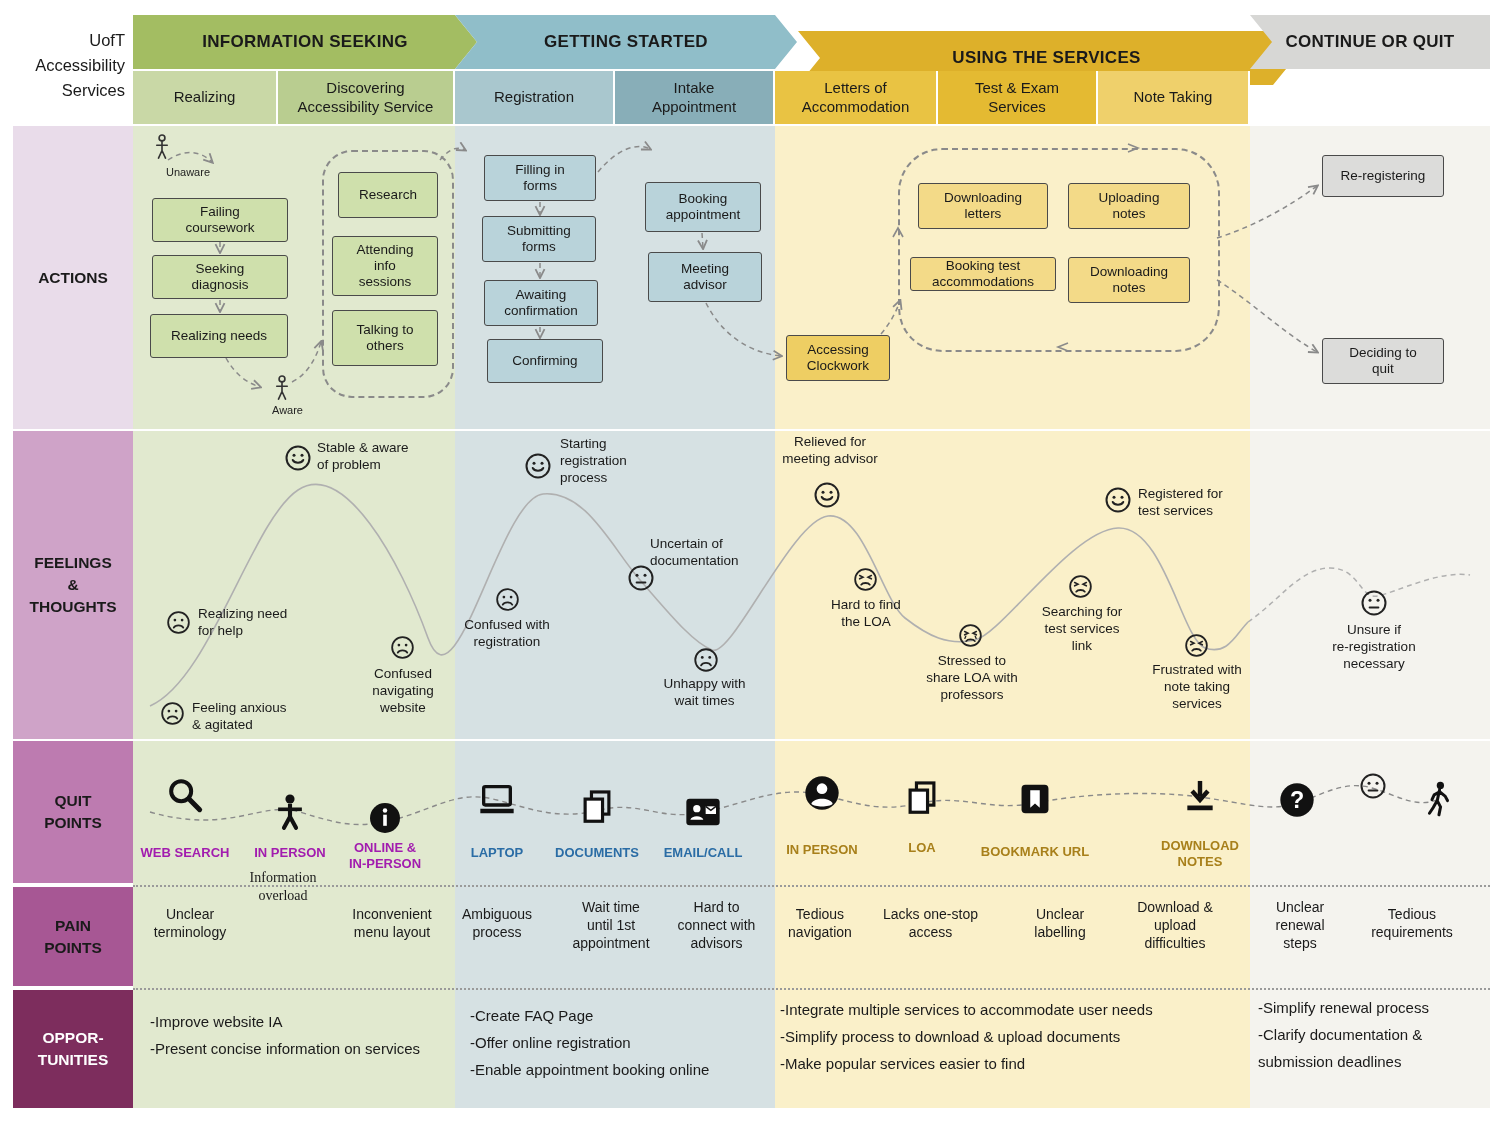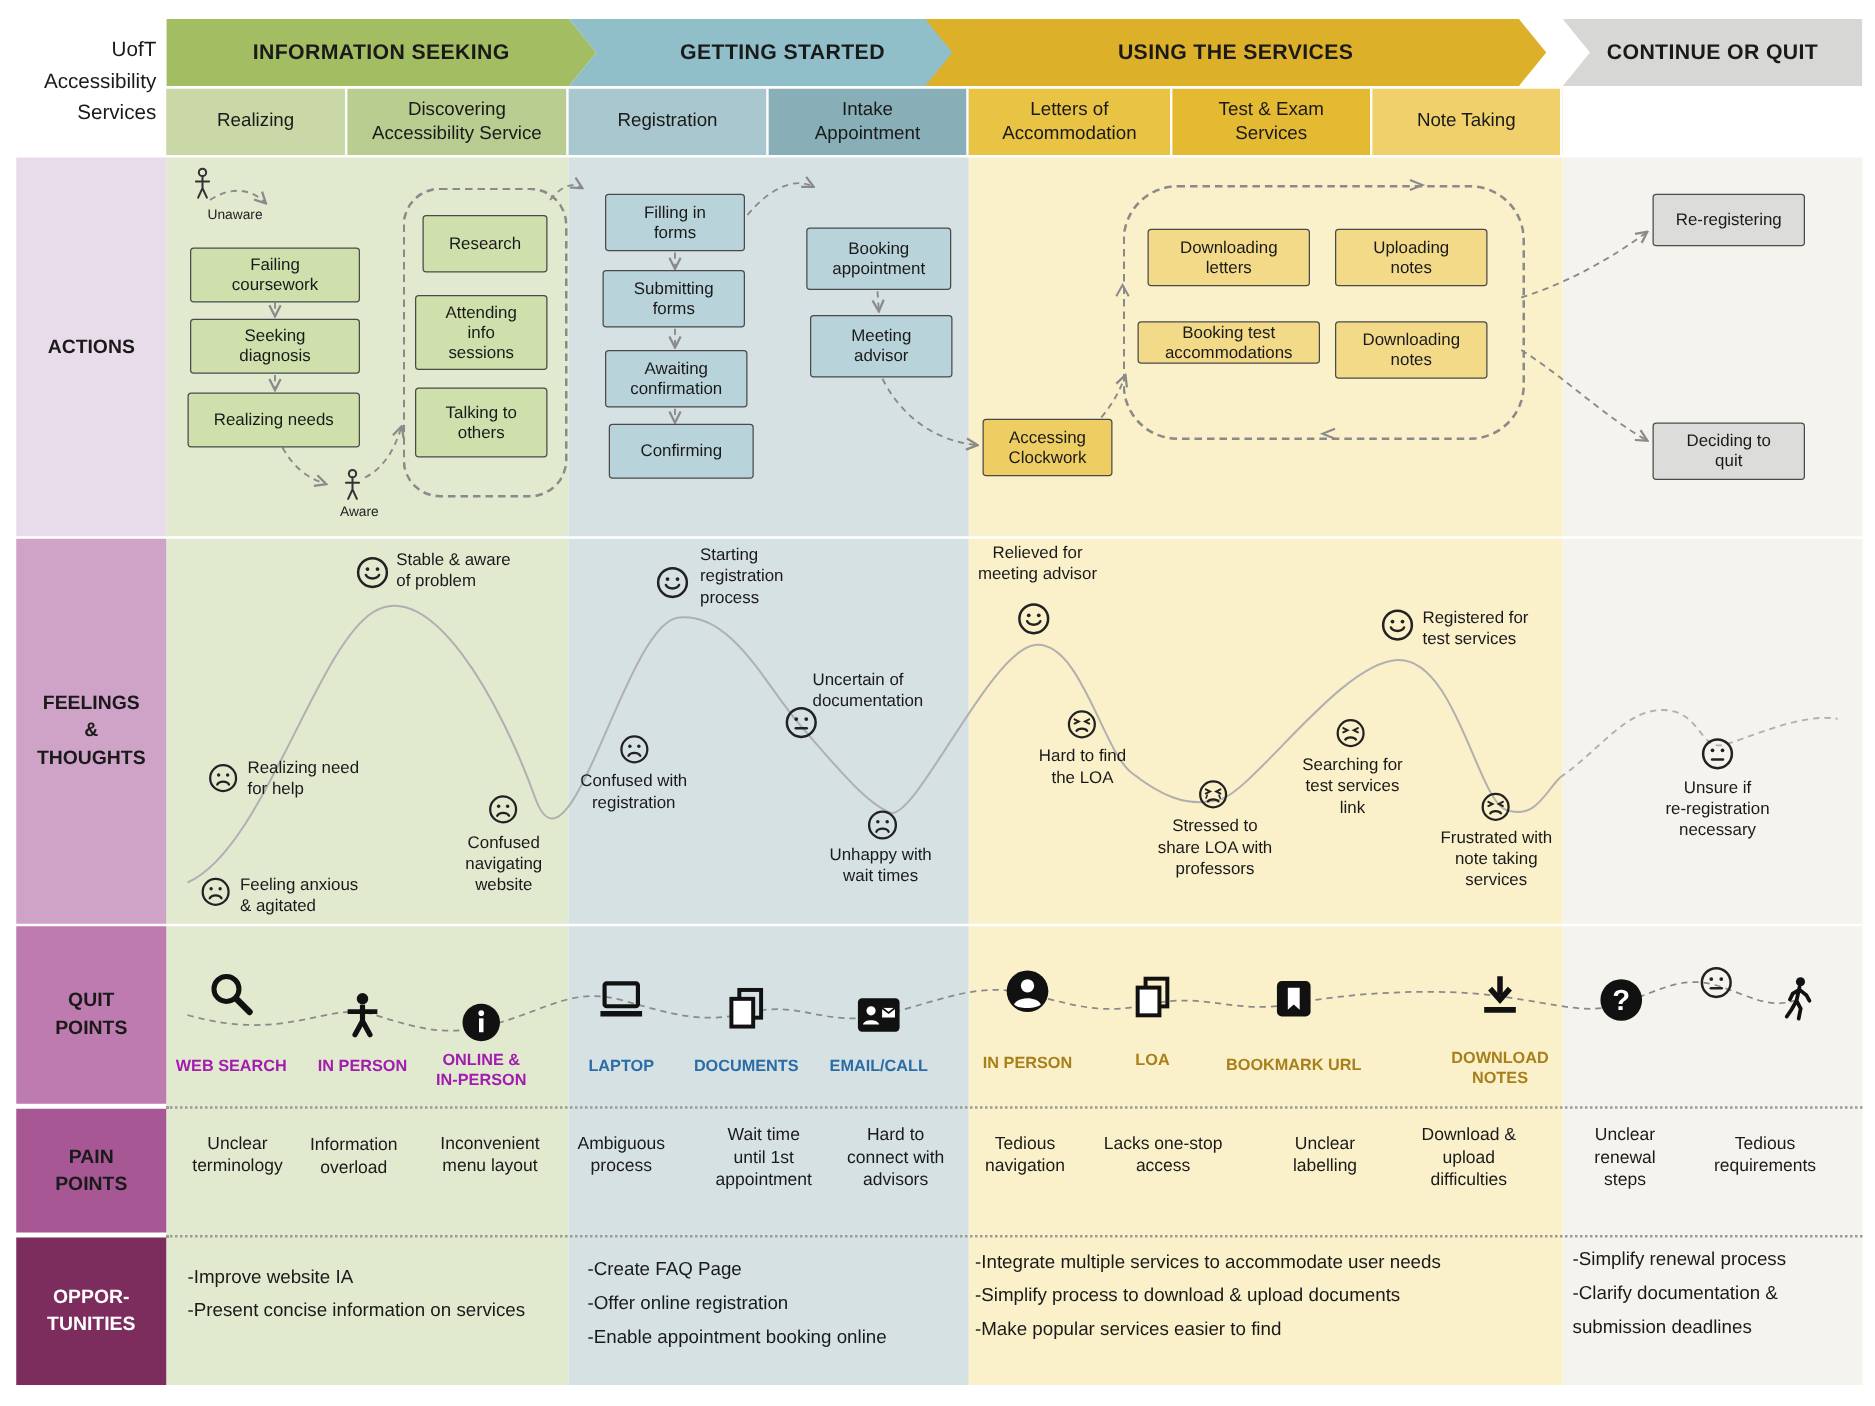--- a/index.html
+++ b/index.html
@@ -144,21 +144,21 @@
   <div class="col-body" style="left:455px;width:320px;background:#d6e1e3;"></div>
   <div class="col-body" style="left:775px;width:475px;background:#faf0c9;"></div>
   <div class="col-body" style="left:1250px;width:240px;background:#f4f3ee;"></div>
 
   <div class="chev chev-first" style="left:133px;width:344px;background:#a3bd62;">
       <span>INFORMATION SEEKING</span>
     </div>
   <div class="chev chev-mid" style="left:455px;width:342px;background:#90bec9;">
       <span>GETTING STARTED</span>
     </div>
-  <div class="chev chev-mid" style="left:740px;width:497px;background:#ddb02a;">
+  <div class="chev chev-mid" style="left:798px;width:497px;background:#ddb02a;margin-top:16px;">
       <span>USING THE SERVICES</span>
     </div>
   <div class="chev chev-last" style="left:1250px;width:240px;background:#d7d7d5;">
       <span>CONTINUE OR QUIT</span>
     </div>
 
   <div class="sub" style="left:133px;width:145px;background:#c9d8a6;"><span>Realizing</span></div>
   <div class="sub" style="left:278px;width:177px;background:#b9cd90;"><span>Discovering
 Accessibility Service</span></div>
   <div class="sub" style="left:455px;width:160px;background:#a9c7ce;"><span>Registration</span></div>
@@ -396,21 +396,21 @@
   <div class="tp-label tpb" style="left:547px;top:845px;width:100px;">DOCUMENTS</div>
   <div class="tp-label tpb" style="left:653px;top:845px;width:100px;">EMAIL/CALL</div>
   <div class="tp-label tpy" style="left:772px;top:842px;width:100px;">IN PERSON</div>
   <div class="tp-label tpy" style="left:872px;top:840px;width:100px;">LOA</div>
   <div class="tp-label tpy" style="left:975px;top:844px;width:120px;">BOOKMARK URL</div>
   <div class="tp-label tpy" style="left:1150px;top:838px;width:100px;">DOWNLOAD
 NOTES</div>
 
   <div class="pain" style="left:140px;top:905px;width:100px;">Unclear
 terminology</div>
-  <div class="pain" style="left:233px;top:906px;width:100px;">Information
+  <div class="pain" style="left:233px;top:869px;width:100px;font-family:Liberation Serif, serif;">Information
 overload</div>
   <div class="pain" style="left:337px;top:905px;width:110px;">Inconvenient
 menu layout</div>
   <div class="pain" style="left:447px;top:905px;width:100px;">Ambiguous
 process</div>
   <div class="pain" style="left:561px;top:898px;width:100px;">Wait time
 until 1st
 appointment</div>
   <div class="pain" style="left:664px;top:898px;width:105px;">Hard to
 connect with

